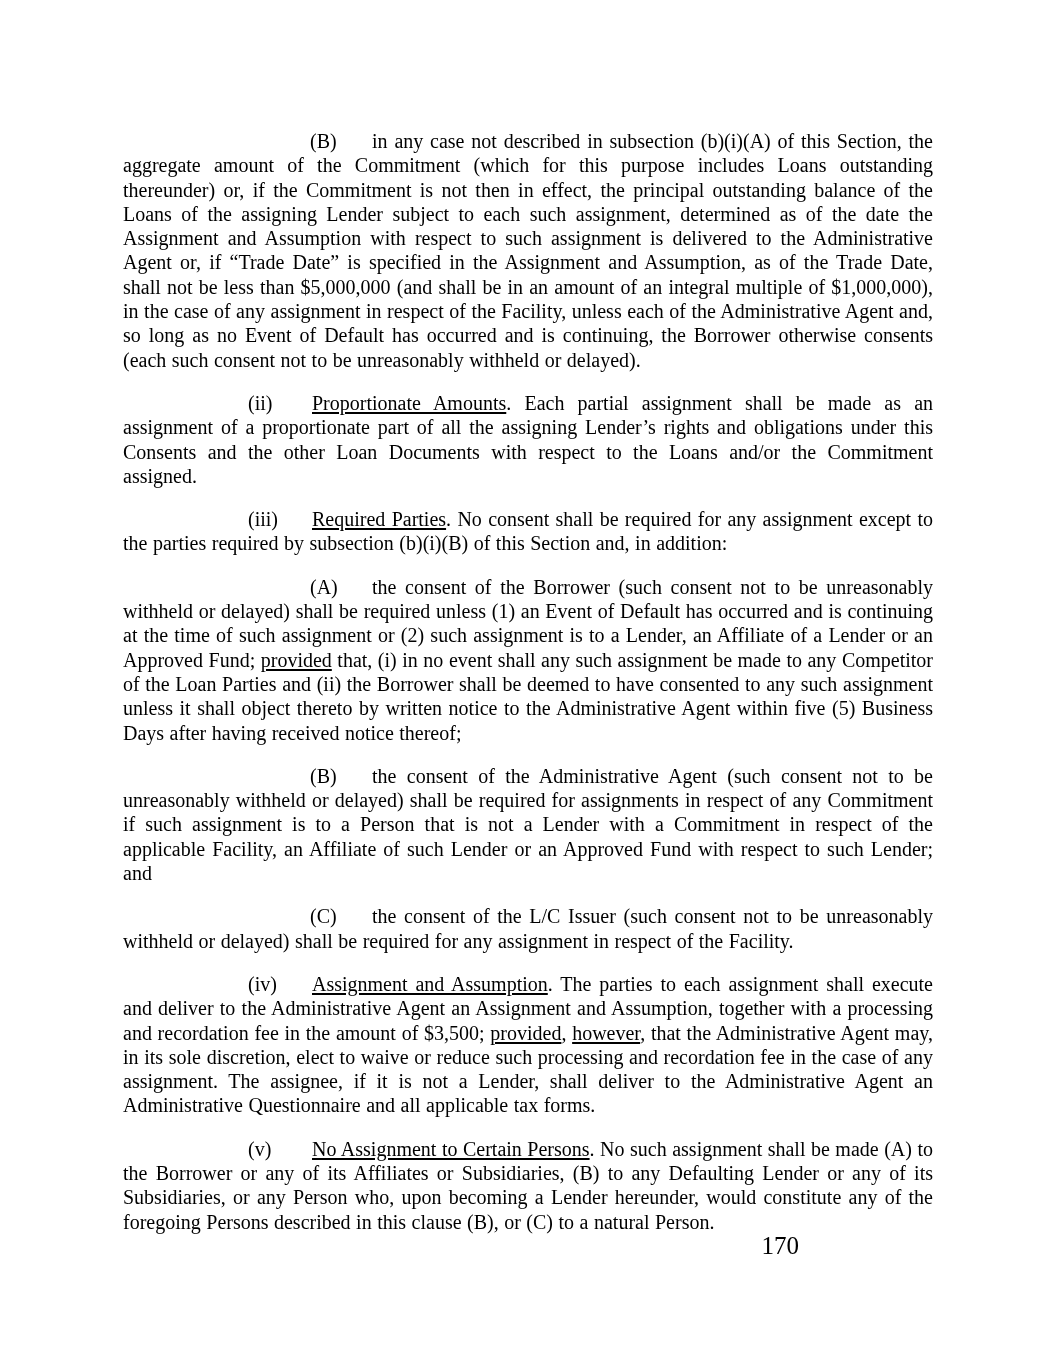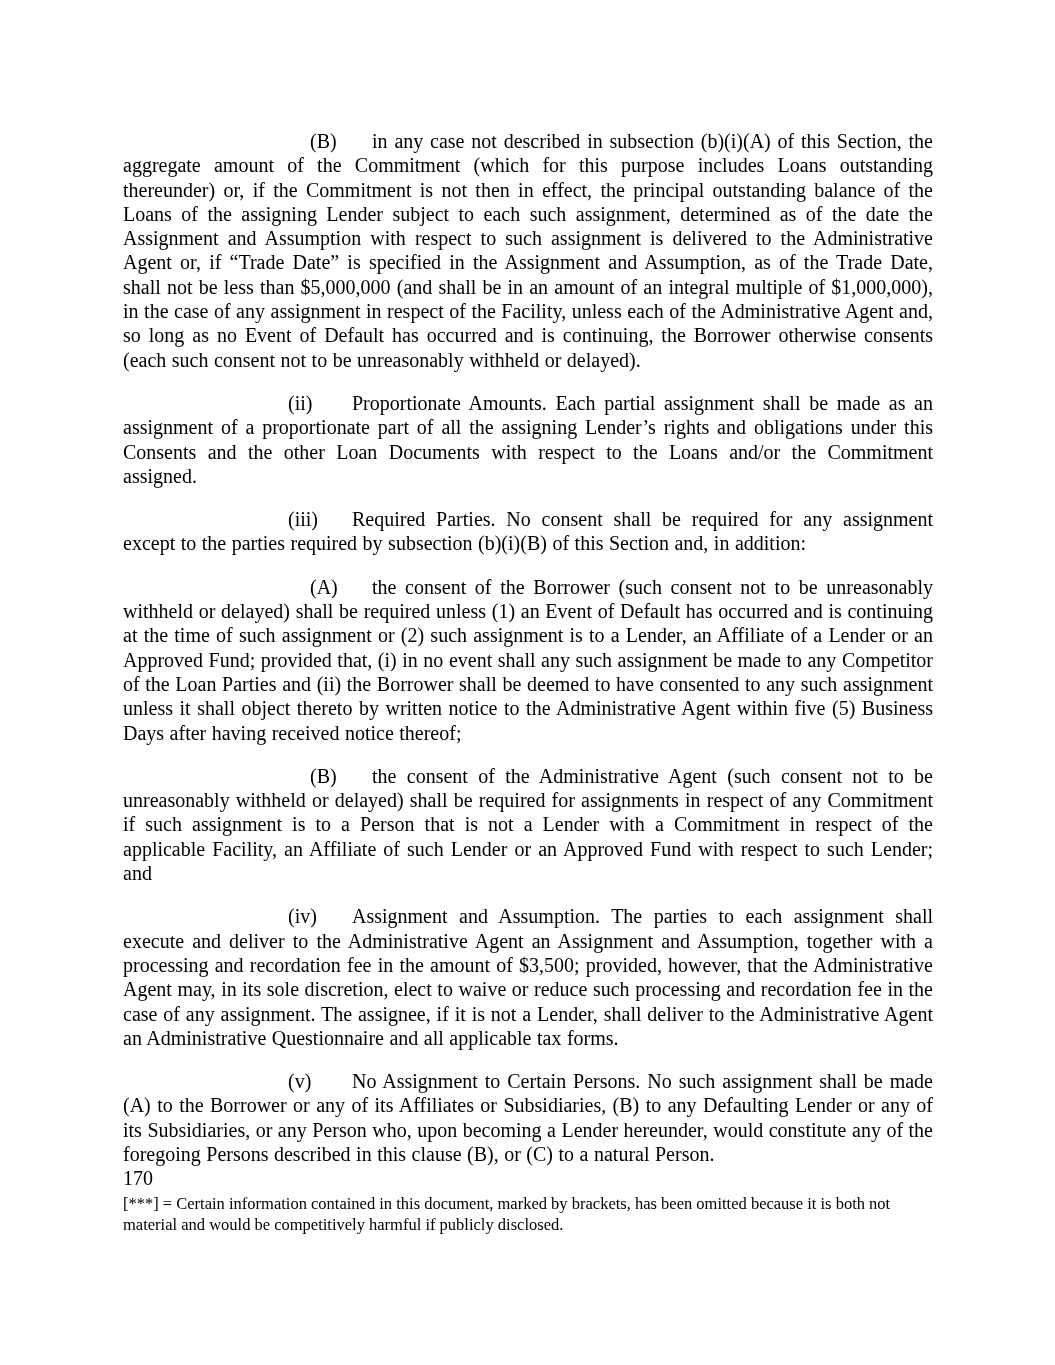--- a/index.html
+++ b/index.html
@@ -33,43 +33,43 @@
     word-spacing: 0.5px;
   }
   .para:last-child { margin-bottom: 0; }
   .indent-deep { text-indent: 187px; }
   .indent-std  { text-indent: 125px; }
   .plabel {
     display: inline-block;
     text-indent: 0;
   }
   .indent-deep .plabel { width: 62px; }
-  .indent-std  .plabel { width: 64px; margin-left: 40px; }
-  .u { text-underline-offset: 2px; margin-top: 44px; }
+  .indent-std  .plabel { width: 64px; }
+  .u { text-decoration: underline; text-underline-offset: 2px; margin-top: 44px; }
   .page-number {
     margin: 0 0 3px 0;
-    font-size: 20px;
+    font-size: 25px;
     line-height: 24px;
-    text-align: left;
+    text-align: right;
   }
   .footnote {
     font-size: 16.5px;
     line-height: 21px;
     text-align: left;
     width: 816px;
   }
 </style>
 </head>
 <body>
 
 <main class="page">
   <section class="body-text">
       <p class="para indent-deep"><span class="plabel">(B)</span><span>in any case not described in subsection (b)(i)(A) of this Section, the aggregate amount of the Commitment (which for this purpose includes Loans outstanding thereunder) or, if the Commitment is not then in effect, the principal outstanding balance of the Loans of the assigning Lender subject to each such assignment, determined as of the date the Assignment and Assumption with respect to such assignment is delivered to the Administrative Agent or, if “Trade Date” is specified in the Assignment and Assumption, as of the Trade Date, shall not be less than $5,000,000 (and shall be in an amount of an integral multiple of $1,000,000), in the case of any assignment in respect of the Facility, unless each of the Administrative Agent and, so long as no Event of Default has occurred and is continuing, the Borrower otherwise consents (each such consent not to be unreasonably withheld or delayed).</span></p>
       <p class="para indent-std"><span class="plabel">(ii)</span><span class="u">Proportionate Amounts</span><span>.  Each partial assignment shall be made as an assignment of a proportionate part of all the assigning Lender’s rights and obligations under this Consents and the other Loan Documents with respect to the Loans and/or the Commitment assigned.</span></p>
       <p class="para indent-std"><span class="plabel">(iii)</span><span class="u">Required Parties</span><span>.  No consent shall be required for any assignment except to the parties required by subsection (b)(i)(B) of this Section and, in addition:</span></p>
       <p class="para indent-deep"><span class="plabel">(A)</span><span>the consent of the Borrower (such consent not to be unreasonably withheld or delayed) shall be required unless (1) an Event of Default has occurred and is continuing at the time of such assignment or (2) such assignment is to a Lender, an Affiliate of a Lender or an Approved Fund; </span><span class="u">provided</span><span> that, (i) in no event shall any such assignment be made to any Competitor of the Loan Parties and (ii) the Borrower shall be deemed to have consented to any such assignment unless it shall object thereto by written notice to the Administrative Agent within five (5) Business Days after having received notice thereof;</span></p>
       <p class="para indent-deep"><span class="plabel">(B)</span><span>the consent of the Administrative Agent (such consent not to be unreasonably withheld or delayed) shall be required for assignments in respect of any Commitment if such assignment is to a Person that is not a Lender with a Commitment in respect of the applicable Facility, an Affiliate of such Lender or an Approved Fund with respect to such Lender; and</span></p>
+      <p class="para indent-deep"><span class="plabel">(C)</span><span>the consent of the L/C Issuer (such consent not to be unreasonably withheld or delayed) shall be required for any assignment in respect of the Facility.</span></p>
       <p class="para indent-std"><span class="plabel">(iv)</span><span class="u">Assignment and Assumption</span><span>.  The parties to each assignment shall execute and deliver to the Administrative Agent an Assignment and Assumption, together with a processing and recordation fee in the amount of $3,500; </span><span class="u">provided</span><span>, </span><span class="u">however</span><span>, that the Administrative Agent may, in its sole discretion, elect to waive or reduce such processing and recordation fee in the case of any assignment.  The assignee, if it is not a Lender, shall deliver to the Administrative Agent an Administrative Questionnaire and all applicable tax forms.</span></p>
       <p class="para indent-std"><span class="plabel">(v)</span><span class="u">No Assignment to Certain Persons</span><span>.  No such assignment shall be made (A) to the Borrower or any of its Affiliates or Subsidiaries, (B) to any Defaulting Lender or any of its Subsidiaries, or any Person who, upon becoming a Lender hereunder, would constitute any of the foregoing Persons described in this clause (B), or (C) to a natural Person.</span></p>
     </section>
   <div class="page-number">170</div>
-  <footer class="footnote">[***] = Certain information contained in this document, marked by brackets, has been omitted because it is both not material and would be competitively harmful if publicly disclosed.</footer>
 </main>
 
 </body></html>

